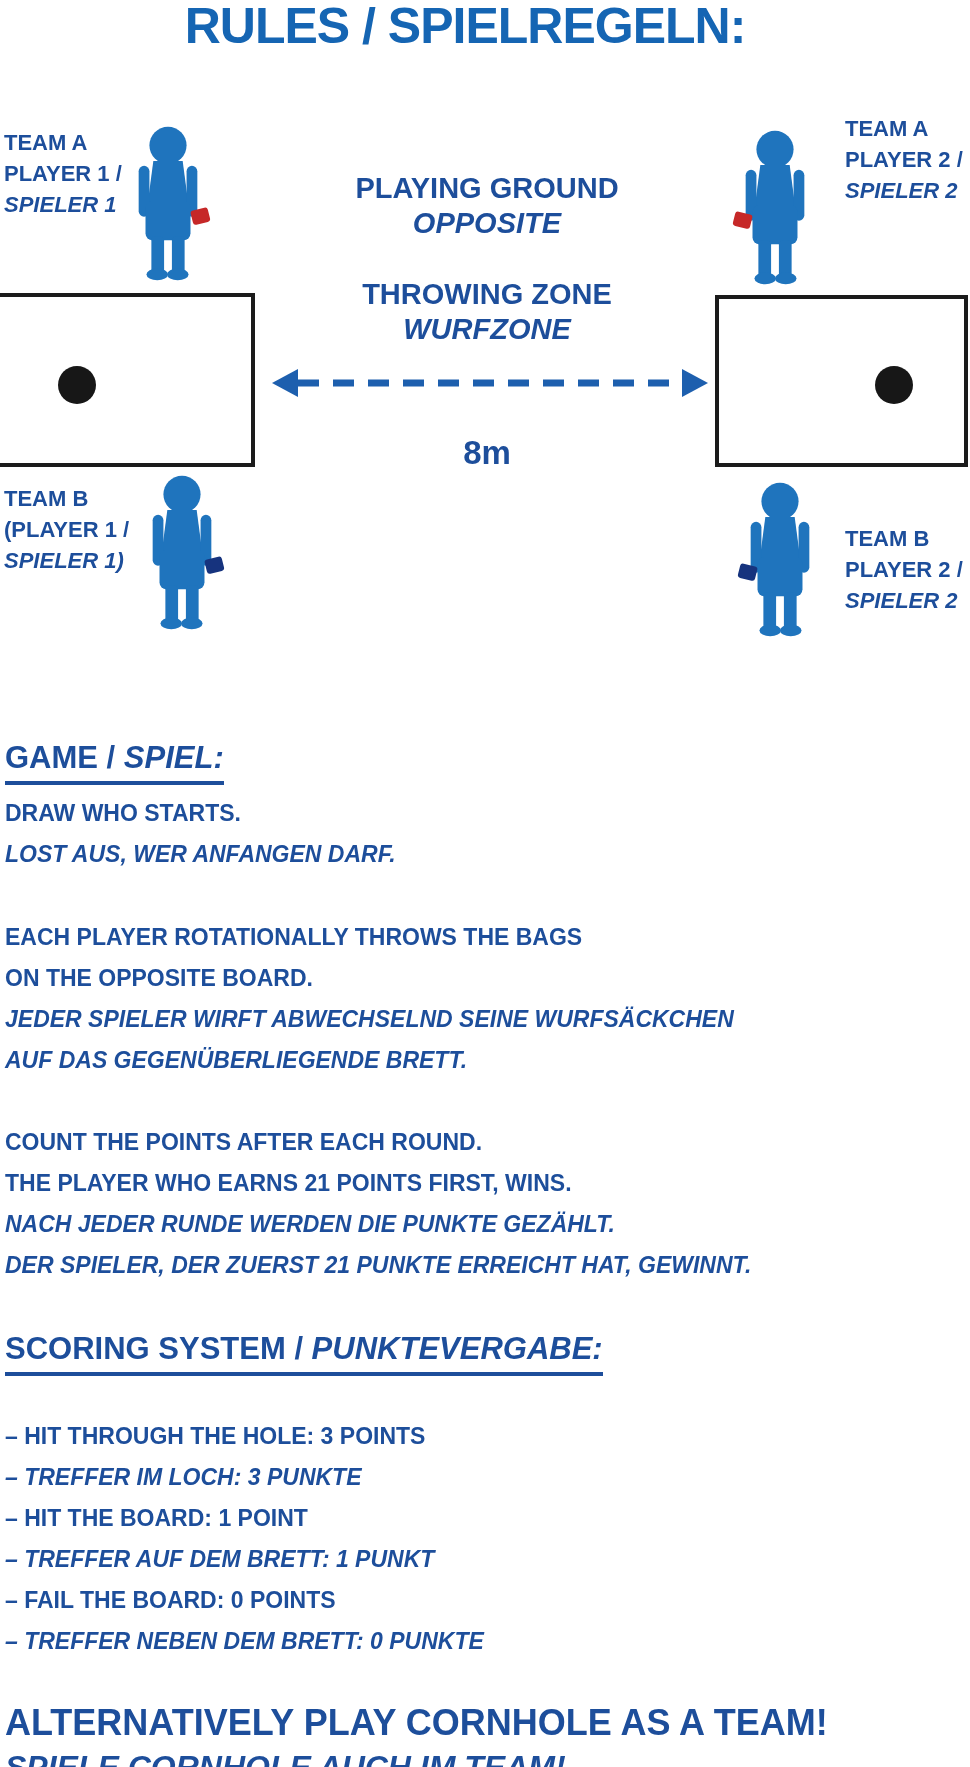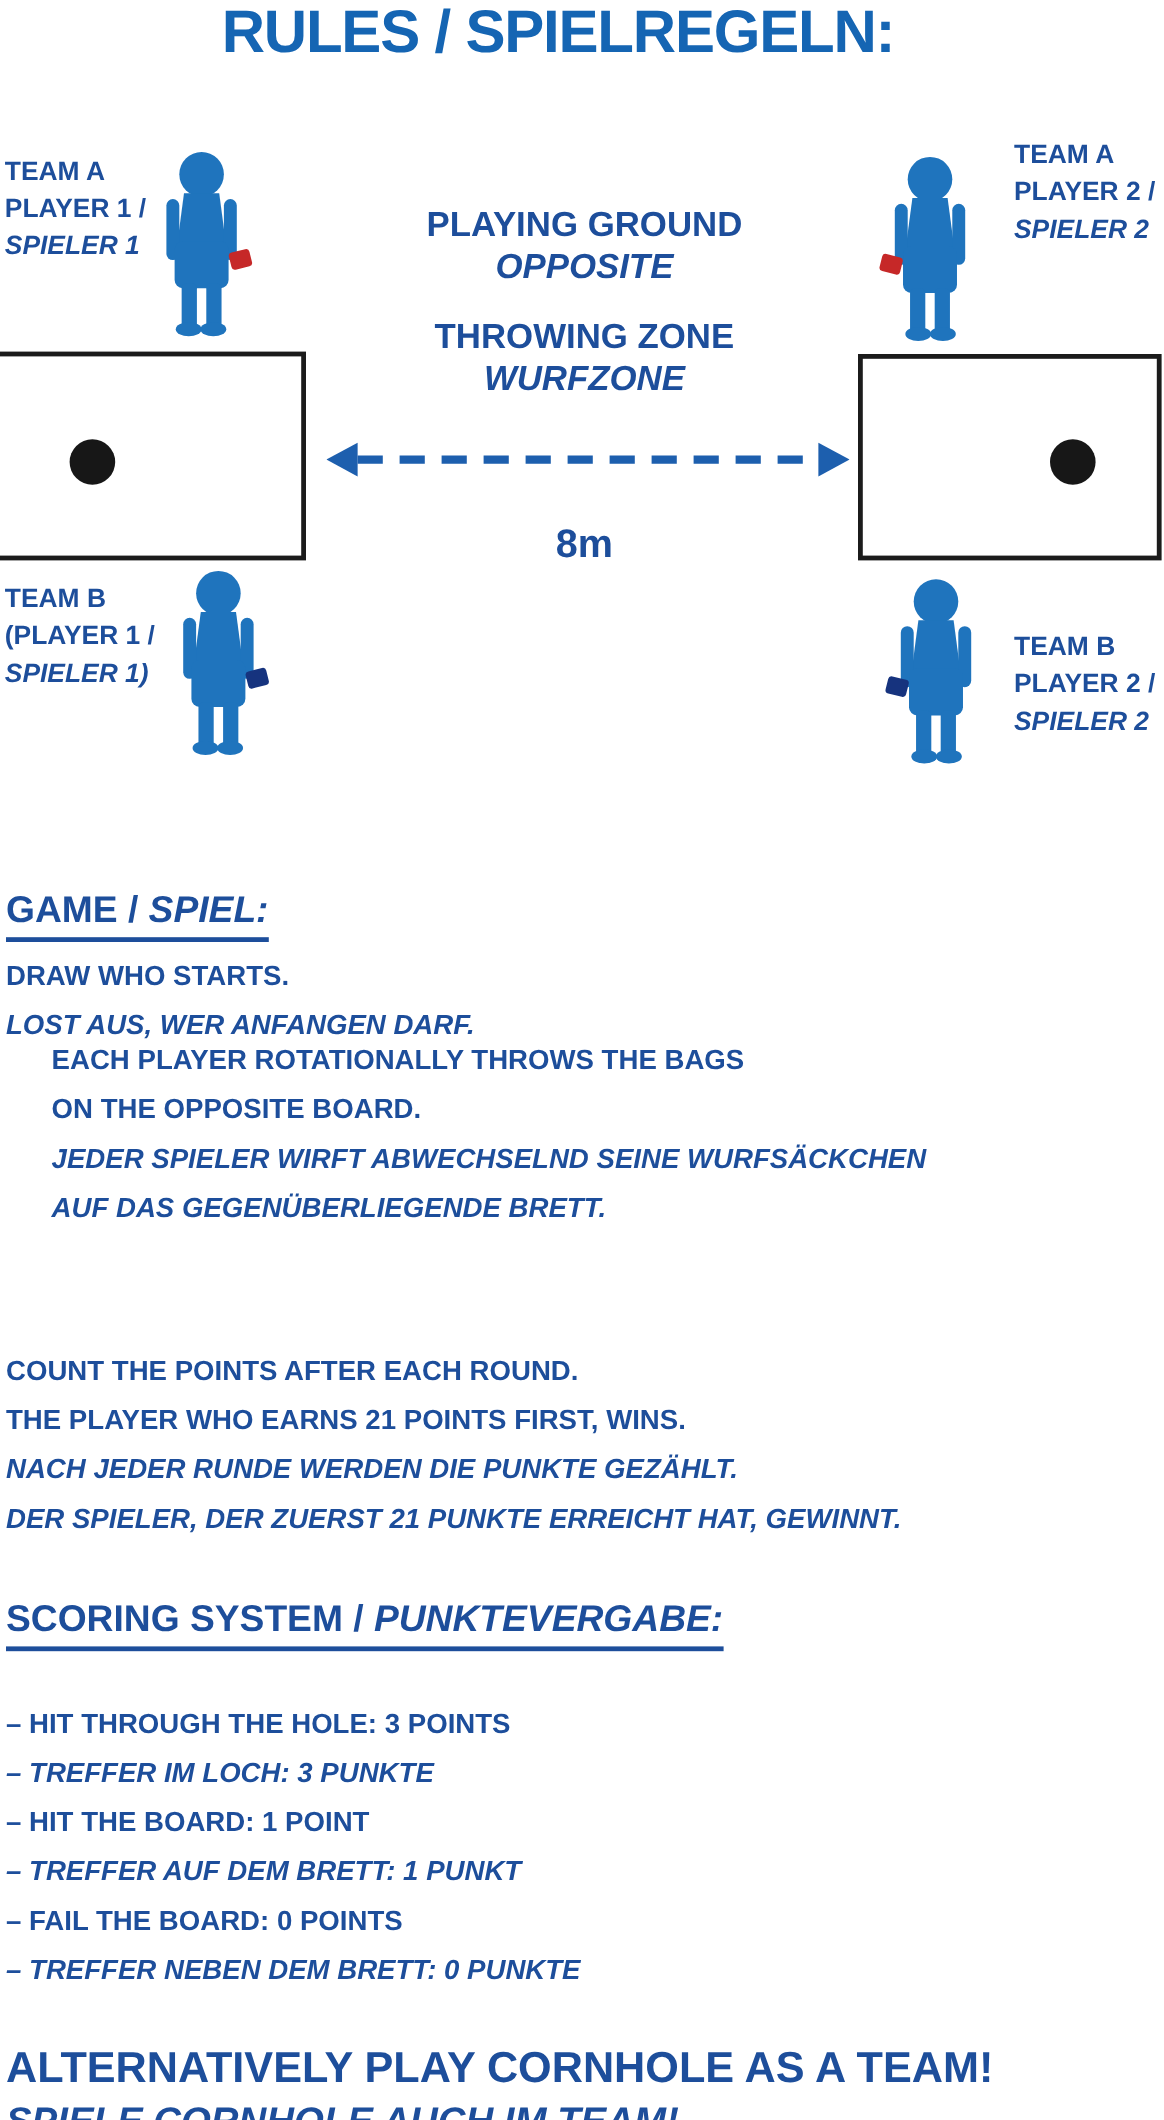--- a/index.html
+++ b/index.html
@@ -72,21 +72,21 @@
   <div class="abs plabel" style="left:845px;top:523px;">
     <div class="nowrap">TEAM B</div>
     <div class="nowrap">PLAYER 2 /</div>
     <div class="nowrap de">SPIELER 2</div>
   </div>
 
   <div class="abs centercol" style="top:171px;">
     <div class="zone-en">PLAYING GROUND</div>
     <div class="zone-de">OPPOSITE</div>
   </div>
-  <div class="abs centercol" style="top:264px;">
+  <div class="abs centercol" style="top:277px;">
     <div class="zone-en">THROWING ZONE</div>
     <div class="zone-de">WURFZONE</div>
   </div>
 
   <div class="abs board" style="left:-4px;top:293px;width:251px;height:166px;">
     <div class="hole" style="left:58px;top:69px;"></div>
   </div>
   <div class="abs board" style="left:715px;top:295px;width:245px;height:164px;">
     <div class="hole" style="left:156px;top:67px;"></div>
   </div>
@@ -170,21 +170,21 @@
     <span class="h2 abs-inline" style="display:inline-block;">
       <span class="bold">GAME</span><span class="bold"> / </span><span class="italic">SPIEL:</span>
     </span>
   </div>
 
   <div class="abs" style="left:5px;top:793px;">
     <div class="line en">DRAW WHO STARTS.</div>
     <div class="line de">LOST AUS, WER ANFANGEN DARF.</div>
   </div>
 
-  <div class="abs" style="left:5px;top:863px;margin-left:38px;">
+  <div class="abs" style="left:5px;top:917px;">
     <div class="line en">EACH PLAYER ROTATIONALLY THROWS THE BAGS</div>
     <div class="line en">ON THE OPPOSITE BOARD.</div>
     <div class="line de">JEDER SPIELER WIRFT ABWECHSELND SEINE WURFSÄCKCHEN</div>
     <div class="line de">AUF DAS GEGENÜBERLIEGENDE BRETT.</div>
   </div>
 
   <div class="abs" style="left:5px;top:1122px;">
     <div class="line en">COUNT THE POINTS AFTER EACH ROUND.</div>
     <div class="line en">THE PLAYER WHO EARNS 21 POINTS FIRST, WINS.</div>
     <div class="line de">NACH JEDER RUNDE WERDEN DIE PUNKTE GEZÄHLT.</div>

